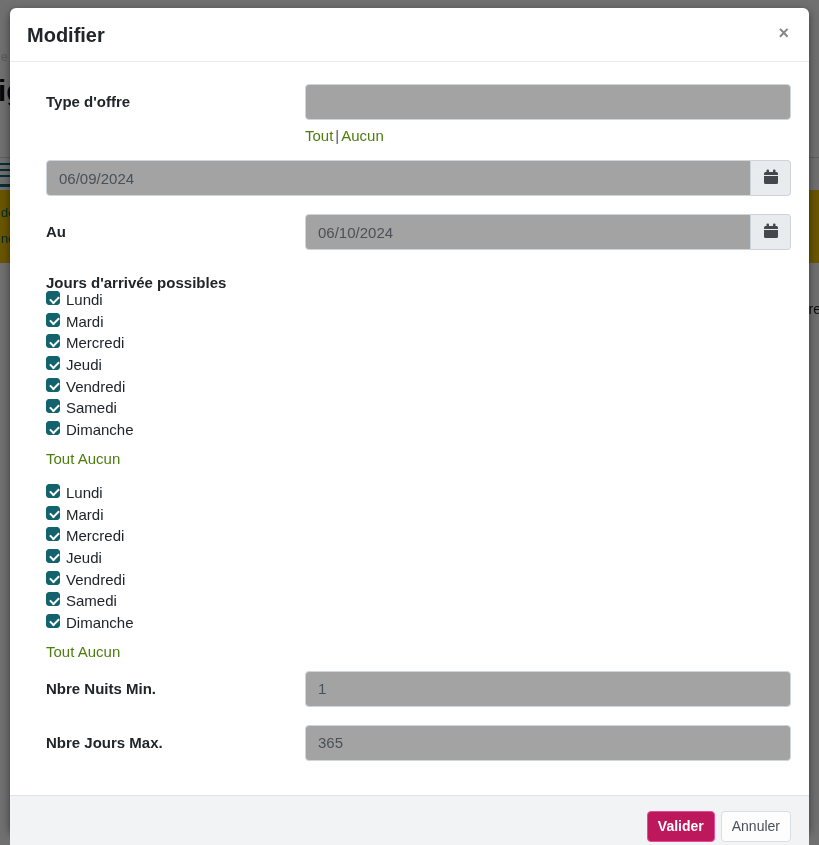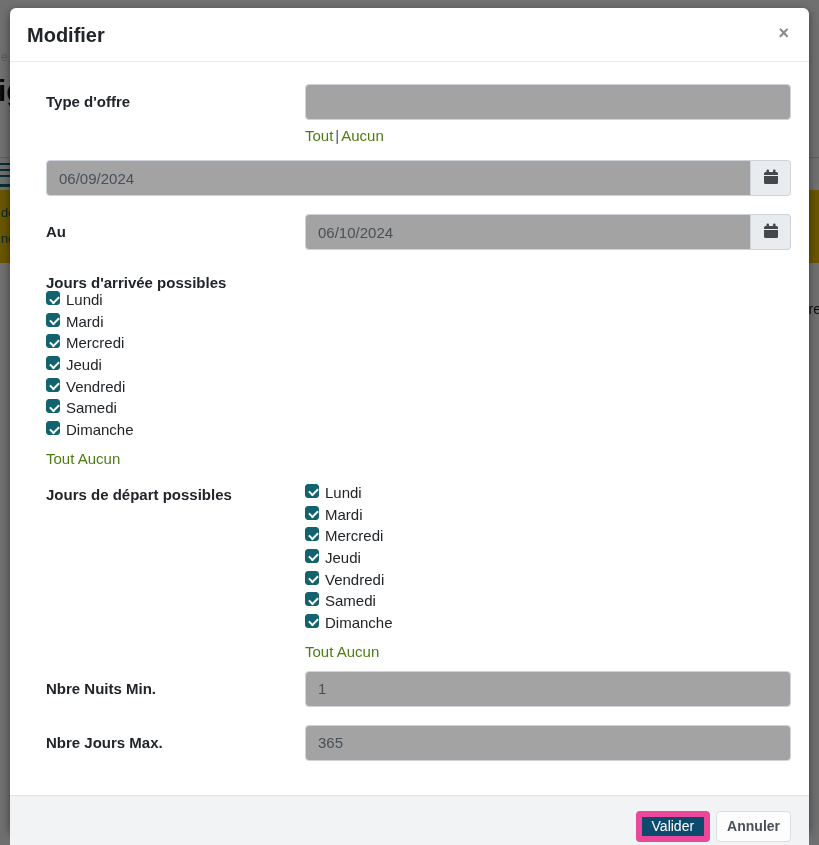--- a/index.html
+++ b/index.html
@@ -56,22 +56,22 @@
   .cb.checked::after { content:""; position:absolute; left:3px; top:3.5px; width:7px; height:4px;
                        border-left:2px solid #fff; border-bottom:2px solid #fff; transform:rotate(-45deg); }
   .day-label { margin-left:6px; color:#212529; }
 
   .mb-r1 { margin-bottom:13px; } .mb-r2 { margin-bottom:18px; } .mb-r3 { margin-bottom:22px; }
   .mb-r4 { margin-bottom:14px;flex-direction:column; } .mb-r5 { margin-bottom:8px; }  .mb-r6 { margin-bottom:18px; }
 
   .modal-footer { flex:none; height:62px; margin-top:34px; background:#f1f3f4; border-top:1px solid #dee2e6;
                   border-radius:0 0 6px 6px; display:flex; align-items:center; justify-content:flex-end;
                   padding:0 18px; gap:6px; }
-  .btn { font-family:inherit; font-size:14px; height:31px; padding:0 10px; border-radius:4px; cursor:pointer;font-weight:bold; }
-  .btn-validate { background:#0c4a6e; border:6px solid #ec4899; color:#fff; font-weight:400; }
+  .btn { font-family:inherit; font-size:14px; height:31px; padding:0 10px; border-radius:4px; cursor:pointer; }
+  .btn-validate { background:#be185d; border:1px solid #ec4899; color:#fff; font-weight:700; }
   .btn-cancel { background:#fdfdfd; border:1px solid #d9dee2; color:#495057; }
 </style>
 </head>
 <body>
 
 <div class="bg-page">
   <span class="bg-breadcrumb-frag">e</span>
   <span class="bg-heading-frag">ig</span>
   <div class="bg-divider"></div>
   <div class="bg-tab-icon">
@@ -186,21 +186,20 @@
             </div>
           </div>
         <div class="links-line">
           <a class="tlink">Tout</a>
           <a class="tlink">Aucun</a>
         </div>
       </div>
     </div>
 
     <div class="form-row mb-r5">
-      <div class="row-label cb-label">Jours de départ possibles</div>
       <div class="row-control">
         <div>
 
             <div class="day-row">
               <span class="cb checked"></span>
               <span class="day-label">Lundi</span>
             </div>
 
             <div class="day-row">
               <span class="cb checked"></span>

